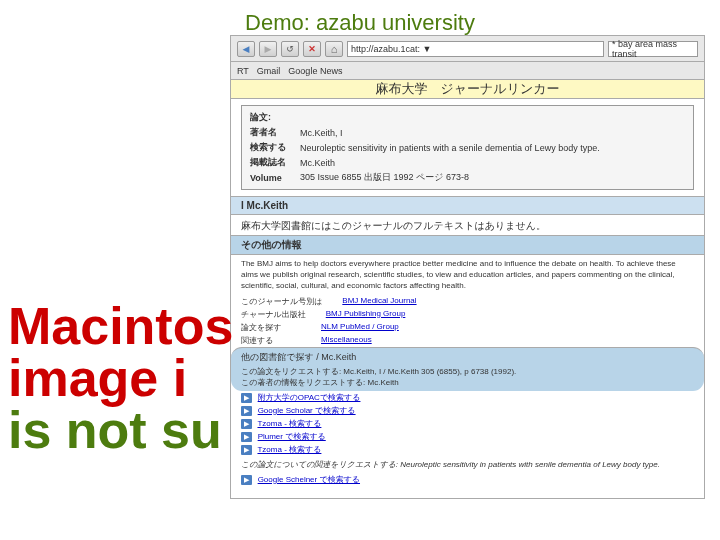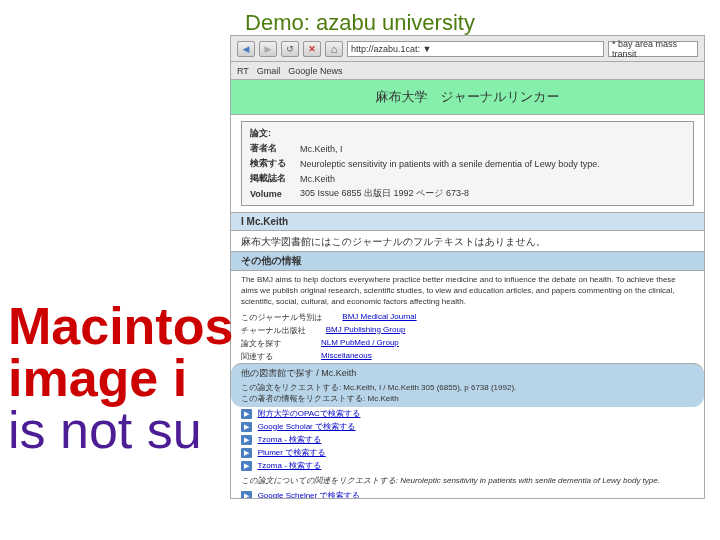--- a/index.html
+++ b/index.html
@@ -99,23 +99,23 @@
     .page-content {
       background: white;
       border: 1px solid #aaa;
       height: 420px;
       overflow: hidden;
       position: relative;
     }
 
     
     .jp-header {
-      background: #86efac;
+      background: #fef9c3;
       text-align: center;
-      padding: 8px;
+      padding: 0;
       font-size: 13px;
       color: #333;
       border-bottom: 1px solid #aaa;
     }
 
     
     .article-box {
       margin: 6px 10px;
       border: 1px solid #999;
       background: #f5f5f5;
@@ -258,22 +258,22 @@
     .mac-text-line2 {
       font-size: 52px;
       font-weight: bold;
       color: #cc0000;
       line-height: 1;
       font-family: Arial, sans-serif;
     }
 
     .mac-text-line3 {
       font-size: 52px;
-      font-weight: normal;
-      color: #4c1d95;
+      font-weight: bold;
+      color: #4d7c0f;
       line-height: 1;
       font-family: Arial, sans-serif;
     }
 
     .browser-container {
       position: absolute;
       left: 230px;
       top: 35px;
       width: 475px;
     }

